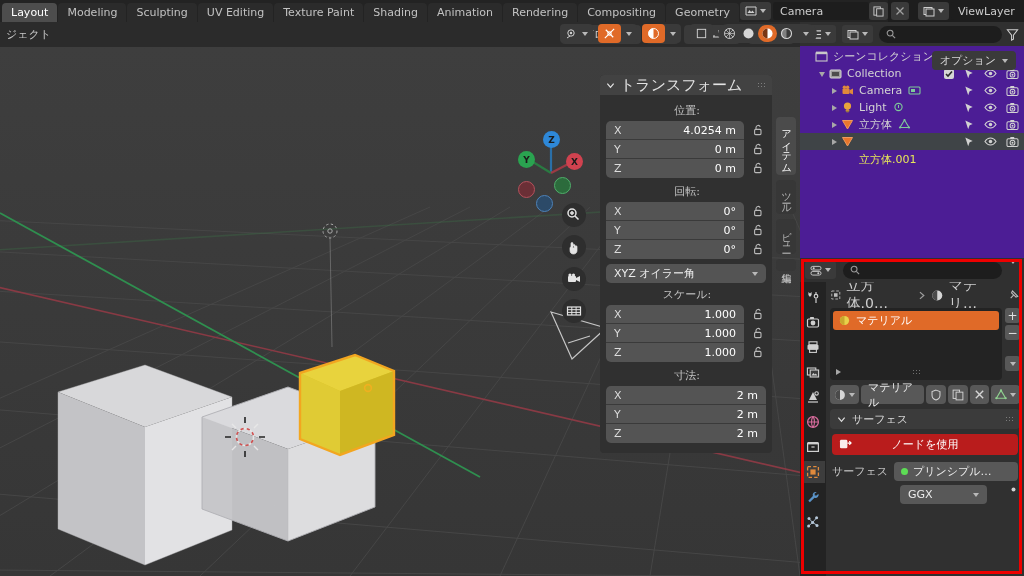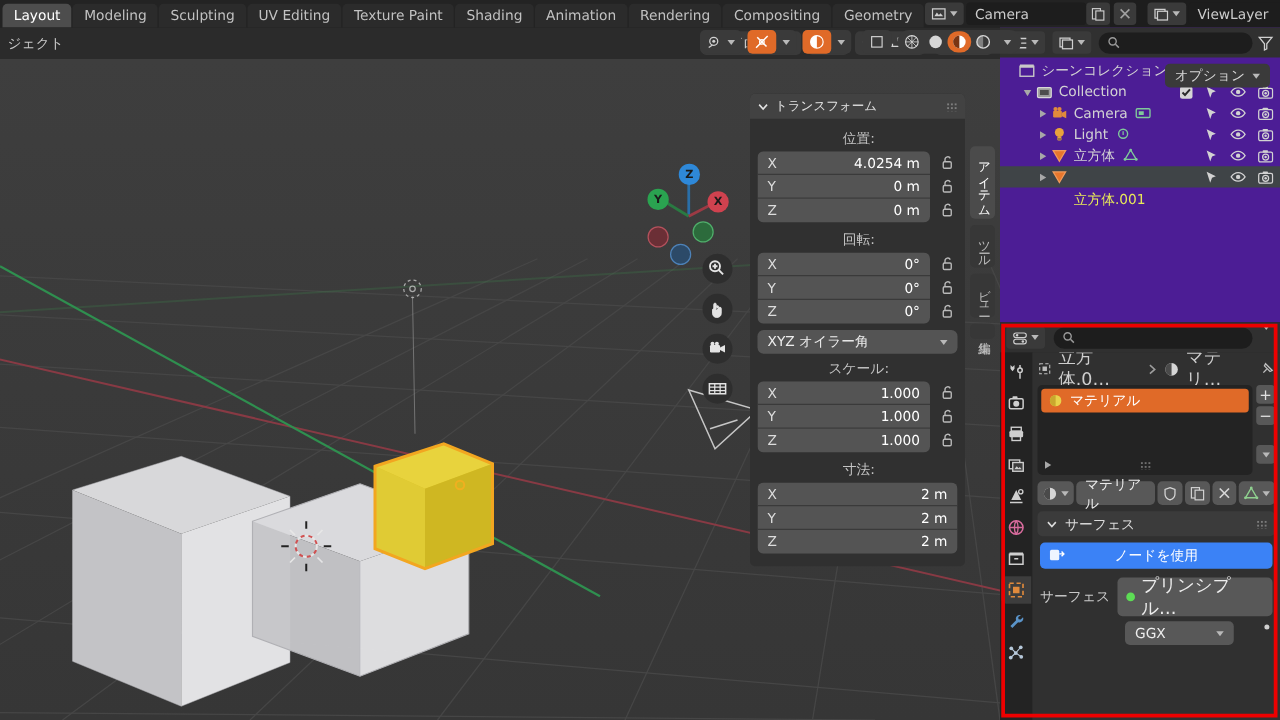--- a/index.html
+++ b/index.html
@@ -70,21 +70,21 @@
   .ax-ball { position:absolute; width:17px; height:17px; border-radius:50%; display:flex; align-items:center; justify-content:center; font-size:9px; font-weight:bold; color:#1a1a1a; }
 
   .nav-icons { position:absolute; left:562px; top:156px; display:flex; flex-direction:column; gap:8px; }
   .nav-ic { width:24px; height:24px; border-radius:50%; background:#2e2e2e; display:flex; align-items:center; justify-content:center; }
 
   
   .npanel {
     position:absolute; right:28px; top:28px; width:172px;
     background:#303030; border-radius:4px; overflow:hidden;
   }
-  .np-head { height:20px; background:#424242; display:flex; align-items:center; padding:0 6px; gap:5px; color:#e3e3e3; font-size:10px; }
+  .np-head { height:20px; background:#424242; display:flex; align-items:center; padding:0 6px; gap:5px; color:#e3e3e3; font-size:15px; }
   .np-body { padding:4px 6px 8px 6px;text-align:center; }
   .np-label { color:#c4c4c4; font-size:11px; margin:4px 0 3px 2px; }
   .fgroup { border-radius:5px; overflow:hidden; margin-bottom:2px; }
   .frow { display:flex; align-items:center; height:19px; background:#545454; border-bottom:1px solid #3a3a3a; padding:0 8px; }
   .frow:last-child { border-bottom:none; }
   .frow .k { color:#dcdcdc; font-size:11px; }
   .frow .v { margin-left:auto; color:#ffffff; font-size:11px; }
   .fieldline { display:flex; align-items:flex-start; }
   .locks { display:flex; flex-direction:column; margin-left:6px; }
   .lock { height:19px; display:flex; align-items:center; justify-content:center; width:16px; border-bottom:1px solid transparent; }
@@ -130,25 +130,25 @@
   .slotbox { height:72px; background:#232323; border-radius:4px; margin:3px 0; position:relative; overflow:hidden; }
   .slotrow { height:19px; background:#e06a28; display:flex; align-items:center; gap:6px; padding:0 6px; color:#fff; font-size:11px; margin:3px; border-radius:3px; }
   .slotfoot { position:absolute; bottom:2px; left:0; right:0; height:12px; display:flex; align-items:center; justify-content:center; }
   .sqbtn { width:15px; height:15px; background:#585858; border-radius:3px; display:flex; align-items:center; justify-content:center; color:#e0e0e0; font-size:12px; line-height:1; }
   .dbrow { display:flex; align-items:center; gap:2px; margin:2px 0 5px 0; }
   .db-pill { height:19px; background:#585858; border-radius:4px; display:flex; align-items:center; padding:0 4px; gap:3px; }
   .db-name { flex:1; height:19px; background:#585858; border-radius:4px; display:flex; align-items:center; padding:0 7px; color:#ededed; font-size:11px; }
   .panel-hdr { height:20px; background:#3b3b3b; border-radius:4px; display:flex; align-items:center; gap:6px; padding:0 7px; color:#dcdcdc; font-size:11px; margin-bottom:3px; position:relative; }
   .grip { position:absolute; right:6px; width:9px; height:7px; opacity:.5;
           background-image:radial-gradient(#bbb 45%, transparent 46%); background-size:3px 3px; }
-  .bigbtn { height:21px; background:#3b82f6; border-radius:4px; display:flex; align-items:center; justify-content:center; gap:6px; color:#fff; font-size:11px; margin:5px 2px 7px 2px; position:relative; }
+  .bigbtn { height:21px; background:#b91c1c; border-radius:4px; display:flex; align-items:center; justify-content:center; gap:6px; color:#fff; font-size:11px; margin:5px 2px 7px 2px; position:relative; }
   .bigbtn .lico { position:absolute; left:7px; }
   .proprow { display:flex; align-items:center; gap:6px; margin:4px 2px; }
   .prop-lbl { color:#c9c9c9; font-size:11px; }
-  .prop-val { flex:1; height:31px; background:#585858; border-radius:4px; display:flex; align-items:center; gap:5px; padding:0 7px; color:#ededed; font-size:14px; }
+  .prop-val { flex:1; height:19px; background:#585858; border-radius:4px; display:flex; align-items:center; gap:5px; padding:0 7px; color:#ededed; font-size:11px; }
   .dot { width:7px; height:7px; border-radius:50%; }
   .sel-dd { height:19px; background:#585858; border-radius:4px; display:flex; align-items:center; padding:0 8px; color:#ededed; font-size:11px; }
 
   .redbox { position:absolute; left:801px; top:259px; width:221px; height:315px; border:3px solid #ee0000; pointer-events:none; z-index:50; }
 </style>
 </head>
 <body>
 
 <div id="app">
 

